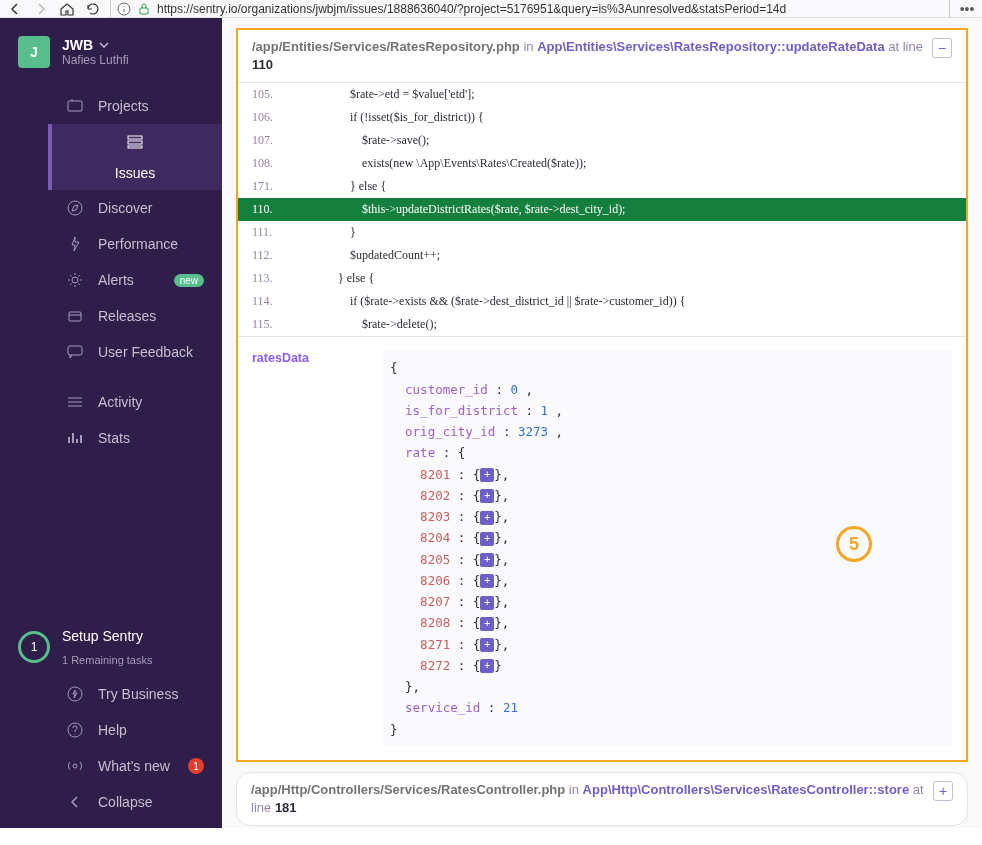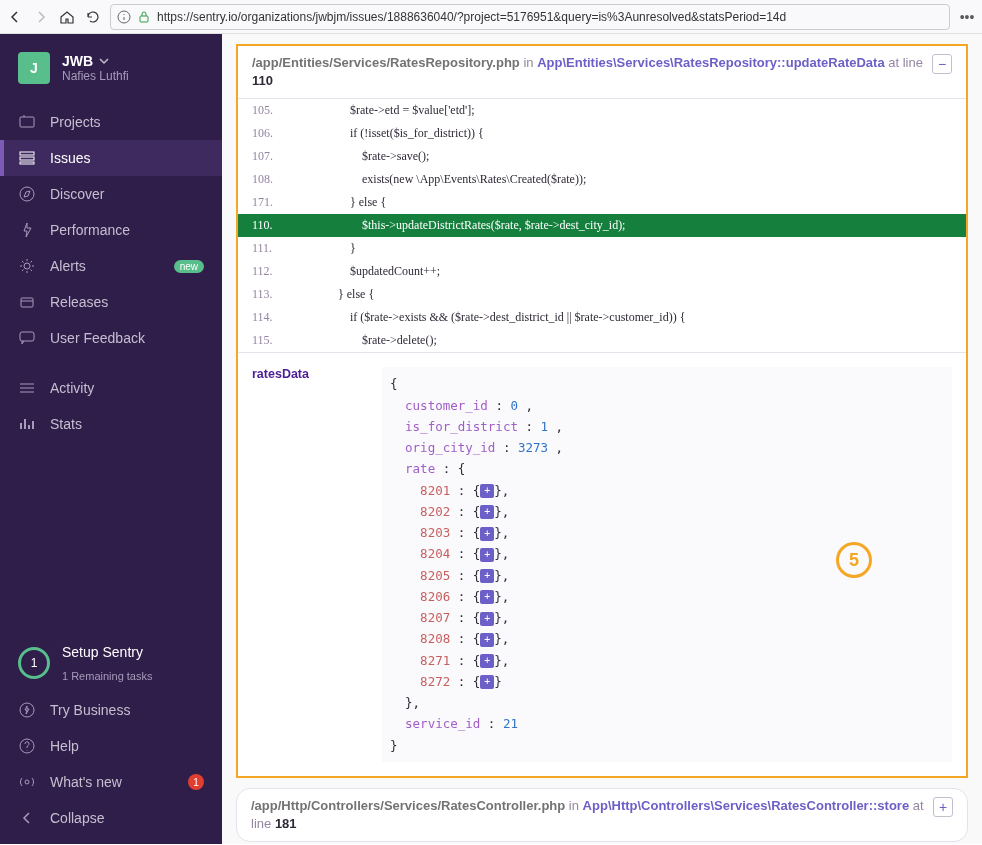--- a/index.html
+++ b/index.html
@@ -1,30 +1,30 @@
 <!DOCTYPE html>
 <html><head>
 <meta charset="utf-8">
 <style>
 * { margin:0; padding:0; box-sizing:border-box; }
 body { font-family:-apple-system,BlinkMacSystemFont,"Segoe UI",sans-serif; font-size:14px; color:#2f2936; width:982px; height:845px; overflow:hidden; background:#fff; }
-.browser-bar { height:34px; background:#f9f9fb; border-bottom:1px solid #e0e0e0; display:flex; align-items:center; padding:0 6px; gap:8px; }
+.browser-bar { height:18px; background:#f9f9fb; border-bottom:1px solid #e0e0e0; display:flex; align-items:center; padding:0 6px; gap:8px; }
 .browser-bar .bicon { width:18px; height:18px; display:flex; align-items:center; justify-content:center; color:#5a5a5a; }
 .browser-bar .bicon.disabled { color:#bbb; }
 .url-bar { flex:1; height:26px; border:1px solid #ccc; border-radius:4px; display:flex; align-items:center; padding:0 6px; gap:6px; font-size:12px; color:#333; }
 .url-bar .lock { width:14px; height:14px; }
 .app { display:flex; height:calc(845px - 35px); }
 .sidebar { width:222px; background:#2f1d4a; color:#c6becf; display:flex; flex-direction:column; }
 .org { display:flex; align-items:center; gap:12px; padding:18px 18px 12px; }
 .org .avatar { width:32px; height:32px; background:#57be8c; border-radius:4px; display:flex; align-items:center; justify-content:center; color:#fff; font-weight:600; }
 .org .name { color:#fff; font-weight:600; display:flex; align-items:center; gap:6px; }
 .org .sub { font-size:12px; color:#a89bb9; }
 .nav { display:flex; flex-direction:column; margin-top:8px; }
-.nav-item { display:flex; align-items:center; gap:14px; padding:9px 18px; cursor:pointer; position:relative; }
-.nav-item.active { background:#3e2a5f; color:#fff; }
+.nav-item { display:flex; align-items:center; gap:14px; padding:9px 18px; cursor:pointer; position:relative;margin-left:48px; }
+.nav-item.active { background:#3e2a5f; color:#fff;flex-direction:column; }
 .nav-item.active::before { content:""; position:absolute; left:0; top:0; bottom:0; width:4px; background:#7b5bb6; }
 .nav-item .nicon { width:18px; height:18px; display:flex; align-items:center; justify-content:center; flex-shrink:0; }
 .nav-item .badge { background:#57be8c; color:#fff; font-size:10px; padding:1px 6px; border-radius:8px; margin-left:auto; }
 .nav-item .dot { background:#e03e2f; color:#fff; font-size:10px; width:16px; height:16px; border-radius:50%; display:flex; align-items:center; justify-content:center; margin-left:auto; }
 .nav-sep { height:14px; }
 .bottom-nav { margin-top:auto; padding-bottom:8px; }
 .setup { display:flex; align-items:center; gap:12px; padding:10px 18px; }
 .setup .ring { width:32px; height:32px; border:3px solid #57be8c; border-radius:50%; display:flex; align-items:center; justify-content:center; color:#fff; font-size:12px; }
 .setup .t1 { color:#fff; font-size:14px; }
 .setup .t2 { color:#a89bb9; font-size:11px;margin-top:10px; }
@@ -39,21 +39,21 @@
 .frame-head .ln { color:#9585a3; }
 .frame-head .num { color:#2f2936; font-weight:600; }
 .collapse-btn { width:20px; height:20px; border:1px solid #c6becf; border-radius:3px; display:flex; align-items:center; justify-content:center; color:#6c5fc7; font-size:14px; cursor:pointer; flex-shrink:0; }
 .code { font-family:Liberation Serif, serif; font-size:12px; }
 .code .row { display:flex; padding:4px 14px; }
 .code .row.hl { background:#15803d; color:#fff; }
 .code .lno { width:50px; color:#9585a3; flex-shrink:0; }
 .code .row.hl .lno { color:#fff; }
 .code .src { white-space:pre; }
 .vars { border-top:1px solid #e7e1ec; padding:14px; display:flex; gap:20px; font-size:12.5px; font-family:"Menlo","Consolas",monospace; }
-.vars .vname { width:110px; font-family:-apple-system,sans-serif; font-weight:600; color:#4c1d95; }
+.vars .vname { width:110px; font-family:-apple-system,sans-serif; font-weight:600; color:#8b5cf6; }
 .vars .vval { flex:1; background:#faf9fb; padding:6px 8px; line-height:1.7; }
 .tok-b { color:#2f2936; }
 .tok-k { color:#a05fc7; }
 .tok-n { color:#3073c7; }
 .tok-s { color:#c75f5f; }
 .expand { display:inline-block; width:14px; height:14px; background:#6c5fc7; color:#fff; border-radius:2px; text-align:center; line-height:14px; font-size:10px; vertical-align:middle; }
 .frame2 { background:#fff; border:1px solid #e7e1ec; border-radius:14px; margin-bottom:6px; }
 .frame2 .frame-head { border-bottom:none; }
 .callfrom { background:#faf9fb; border:1px solid #e7e1ec; border-radius:3px; padding:6px 12px; font-size:12px; color:#6b6073; margin-bottom:8px; }
 svg { display:block; }

